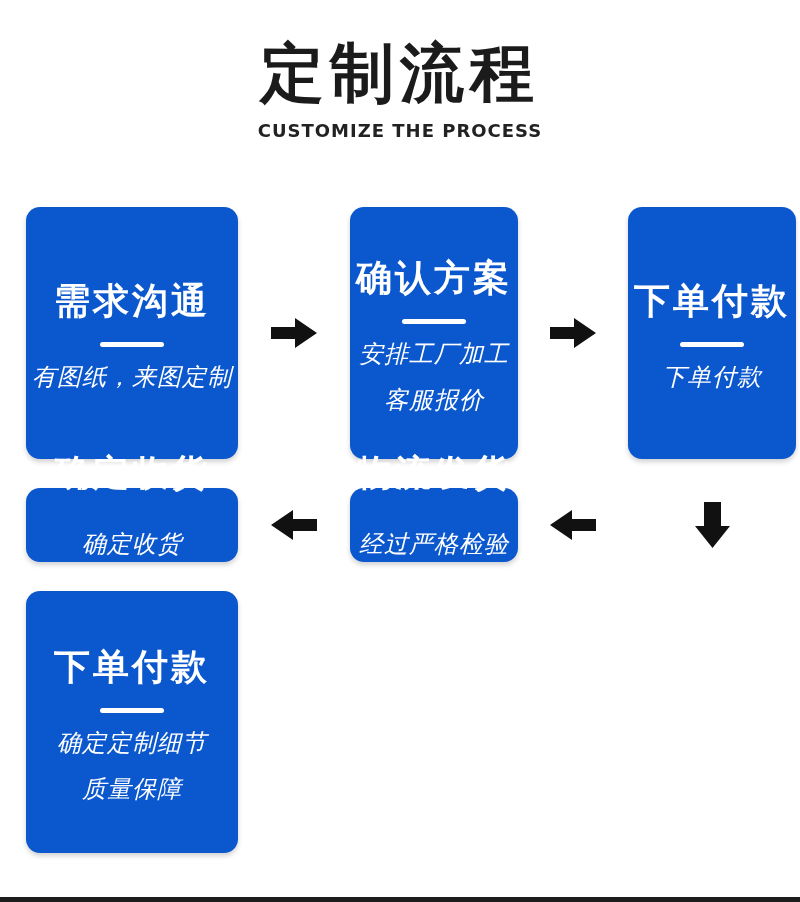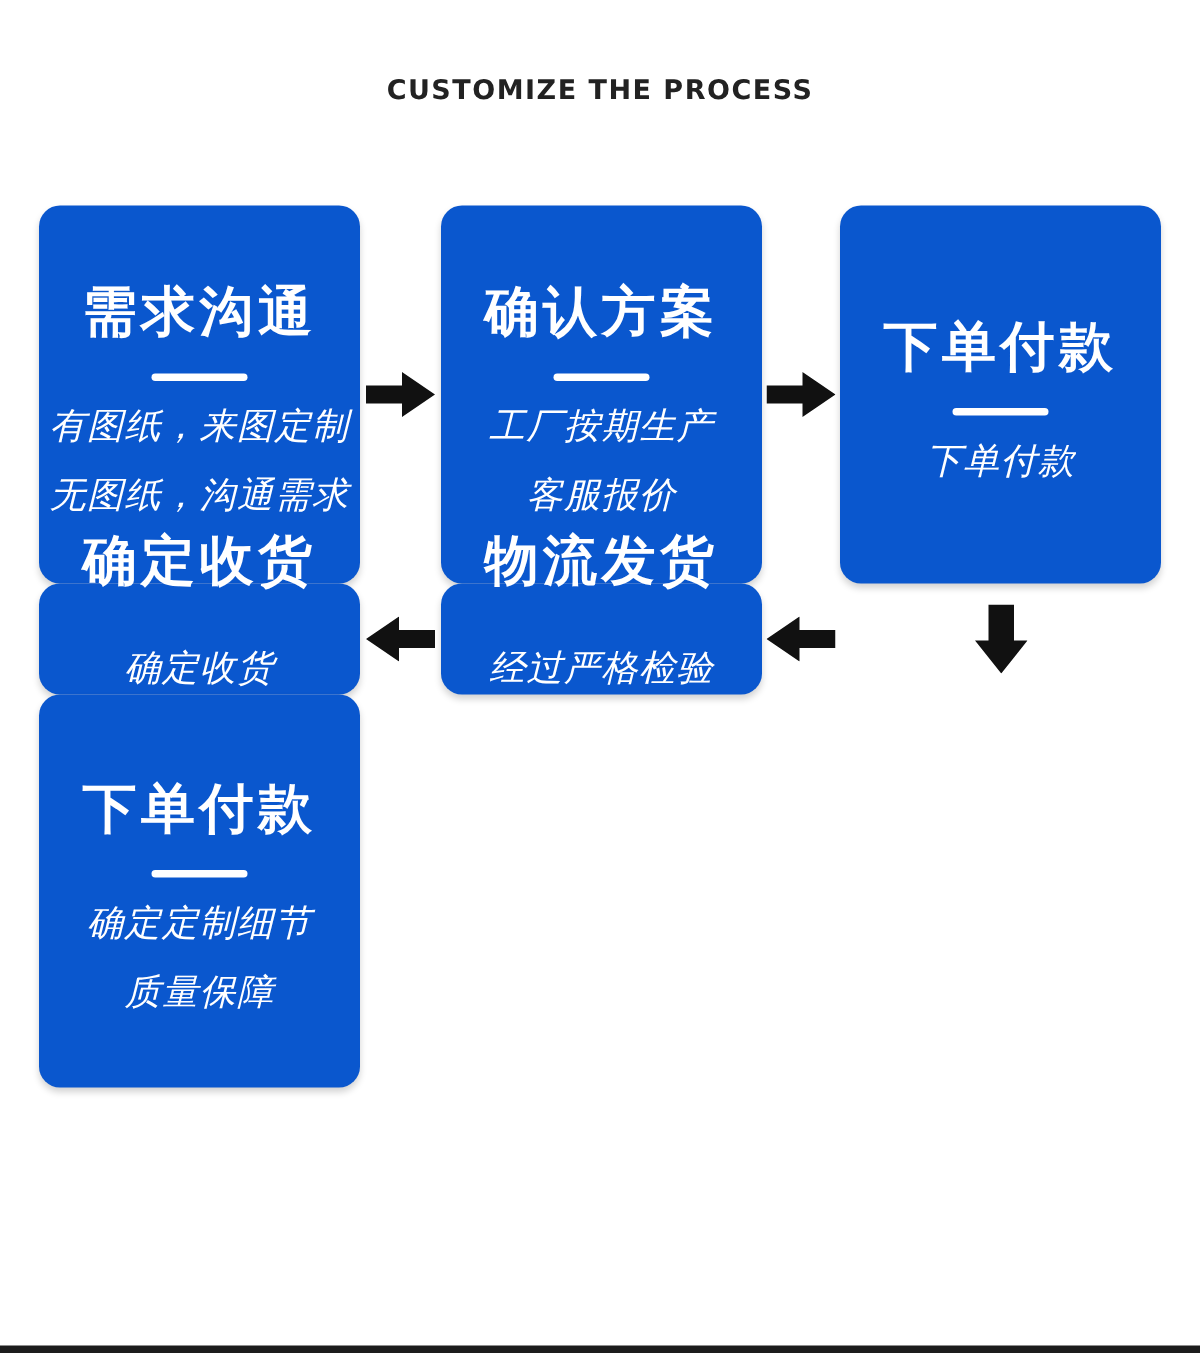--- a/index.html
+++ b/index.html
@@ -35,20 +35,21 @@
     color: #222222;
   }
 
   
   .flow-grid {
     margin-top: 66px;
     padding: 0 26px;
     display: grid;
     grid-template-columns: 1fr 54px 1fr 52px 1fr;
     grid-template-rows: 252px 74px 262px;
+    gap: 29px;
   }
 
   .step-card {
     background: #0a57ce;
     border-radius: 14px;
     box-shadow: 0 3px 5px rgba(0,0,0,0.18);
     color: #ffffff;
     display: flex;
     flex-direction: column;
     align-items: center;
@@ -102,42 +103,42 @@
     height: 5px;
     background: #1c1c1c;
   }
 </style>
 </head>
 <body>
 
 <div class="page">
 
   <div class="header">
+    <div class="title">定制流程</div>
     <div class="subtitle">CUSTOMIZE THE PROCESS</div>
   </div>
 
   <div class="flow-grid">
 
     <div class="step-card">
       <div class="step-title">需求沟通</div>
       <div class="step-divider"></div>
       <div class="step-line">有图纸，来图定制</div>
-      <div class="step-line">无图纸，沟通需求</div>
     </div>
 
     <div class="arrow-cell">
       <svg width="46" height="30" viewBox="0 0 46 30">
         <path d="M0 9 H24 V0 L46 15 L24 30 V21 H0 Z" fill="#111111"></path>
       </svg>
     </div>
 
     <div class="step-card">
       <div class="step-title">确认方案</div>
       <div class="step-divider"></div>
-      <div class="step-line">工厂按期生产</div>
+      <div class="step-line">安排工厂加工</div>
       <div class="step-line">客服报价</div>
     </div>
 
     <div class="arrow-cell">
       <svg width="46" height="30" viewBox="0 0 46 30">
         <path d="M0 9 H24 V0 L46 15 L24 30 V21 H0 Z" fill="#111111"></path>
       </svg>
     </div>
 
     <div class="step-card">

